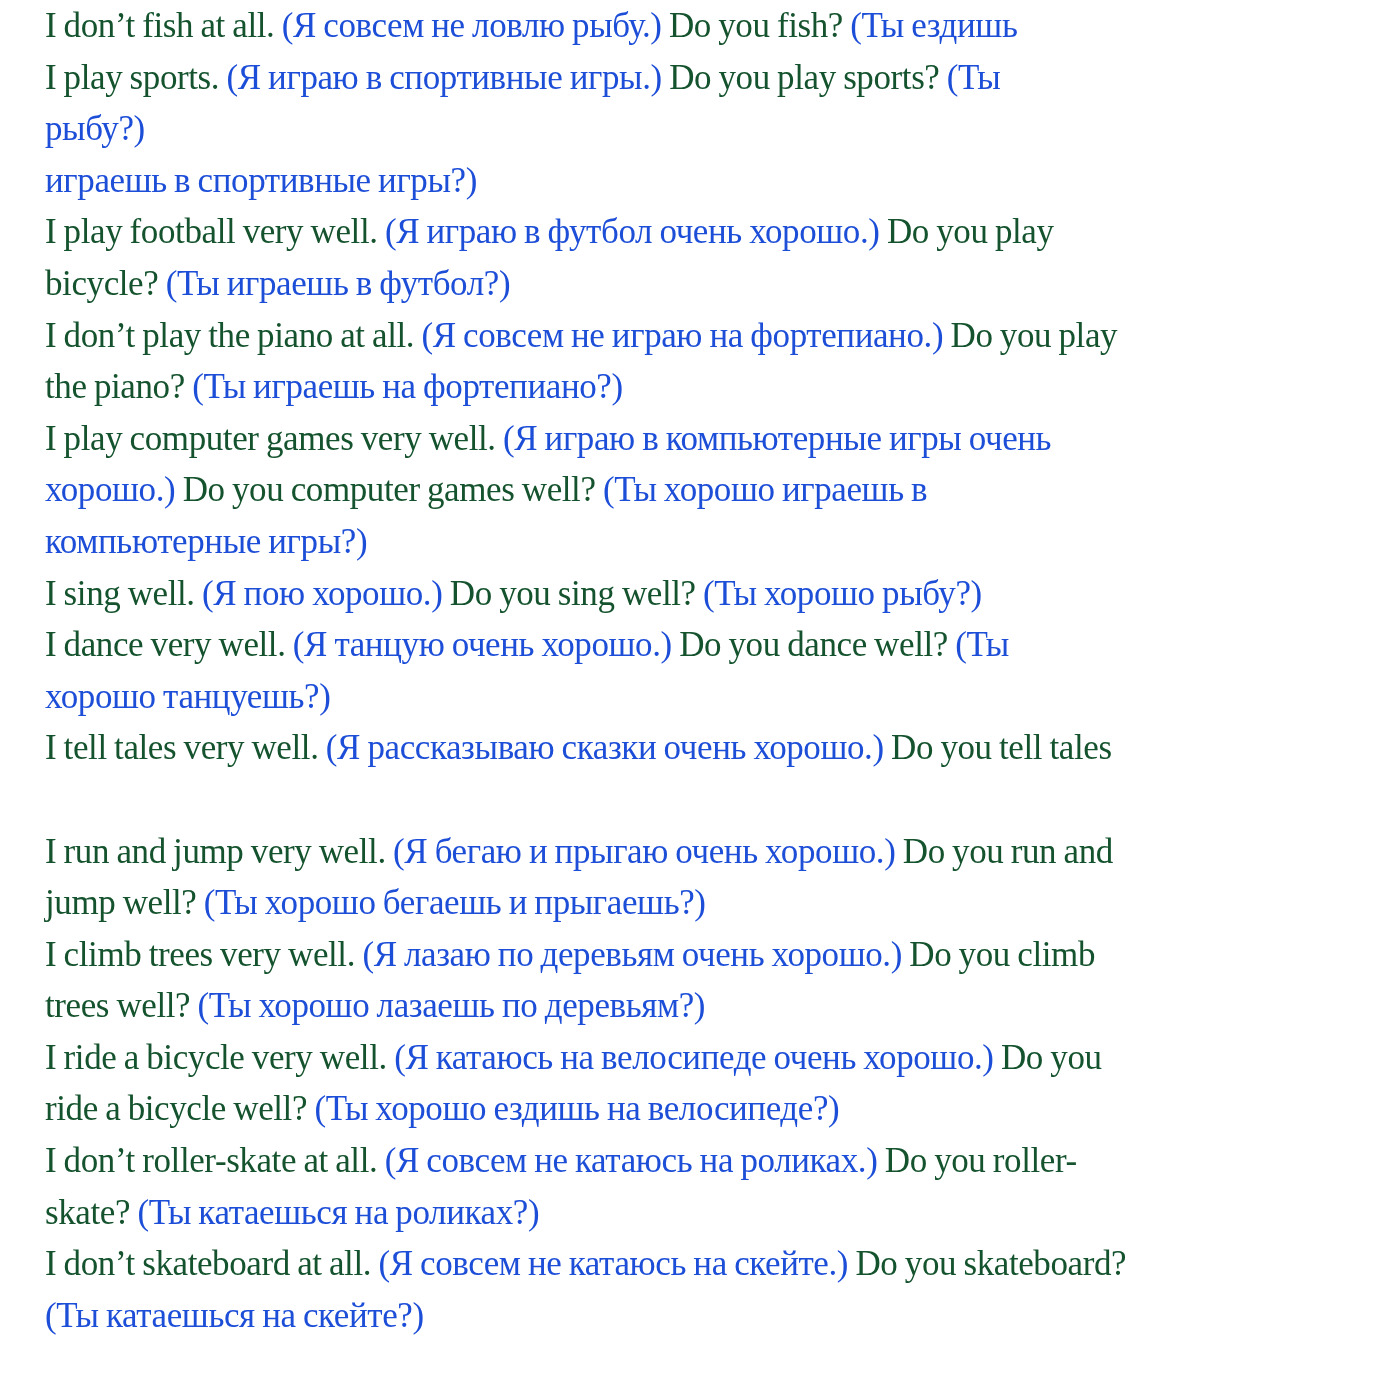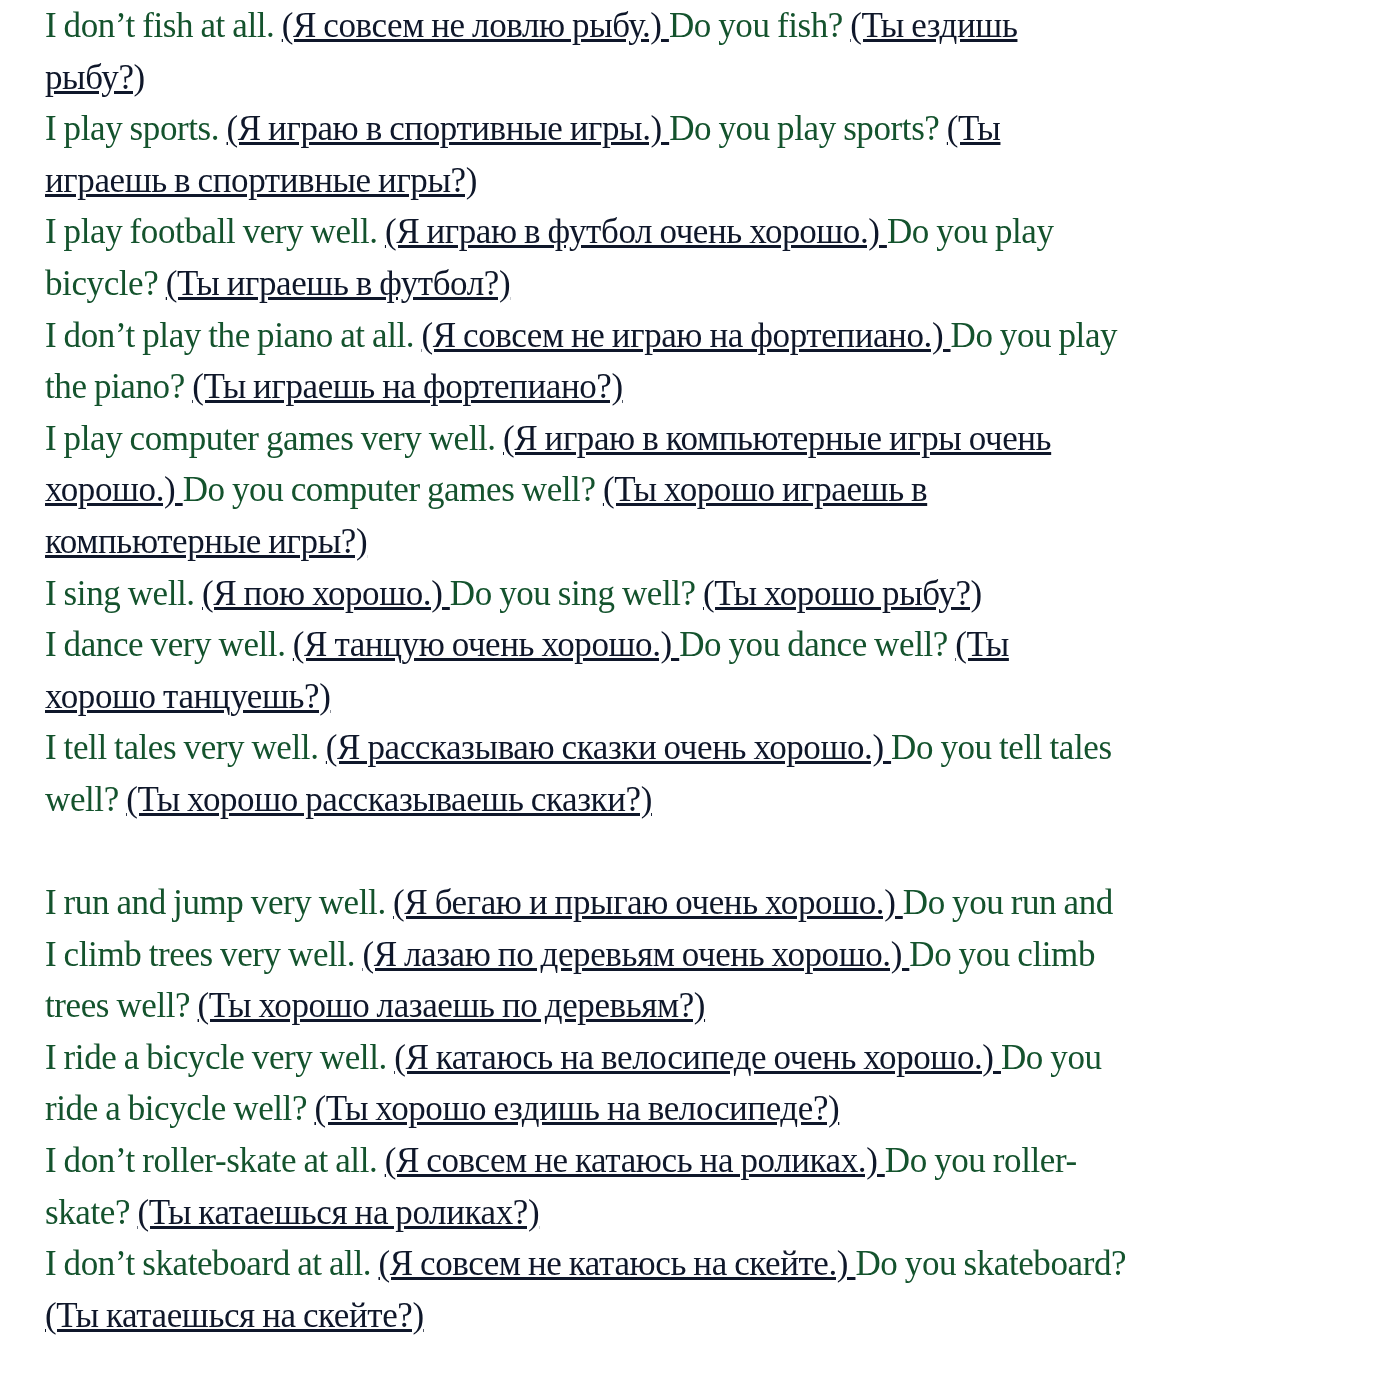--- a/index.html
+++ b/index.html
@@ -23,44 +23,44 @@
       line-height: 51.6px;
       letter-spacing: -0.4px;
       word-spacing: -1px;
     }
     .line {
       white-space: nowrap;
       height: 51.6px;
     }
     .line.blank { height: 51.6px; }
     .en { color: #14532d; }
-    .ru { color: #0f172a; text-decoration: underline; }
+    .ru { color: #1d4ed8; }
   </style>
 </head>
 <body>
 
 <div id="doc">
     <div class="line"><span class="en">I don’t fish at all. </span><span class="ru">(Я совсем не ловлю рыбу.) </span><span class="en">Do you fish? </span><span class="ru">(Ты ездишь</span></div>
+    <div class="line"><span class="en">I play sports. </span><span class="ru">(Я играю в спортивные игры.) </span><span class="en">Do you play sports? </span><span class="ru">(Ты</span></div>
     <div class="line"><span class="ru">рыбу?)</span></div>
-    <div class="line"><span class="en">I play sports. </span><span class="ru">(Я играю в спортивные игры.) </span><span class="en">Do you play sports? </span><span class="ru">(Ты</span></div>
     <div class="line"><span class="ru">играешь в спортивные игры?)</span></div>
     <div class="line"><span class="en">I play football very well. </span><span class="ru">(Я играю в футбол очень хорошо.) </span><span class="en">Do you play</span></div>
     <div class="line"><span class="en">bicycle? </span><span class="ru">(Ты играешь в футбол?)</span></div>
     <div class="line"><span class="en">I don’t play the piano at all. </span><span class="ru">(Я совсем не играю на фортепиано.) </span><span class="en">Do you play</span></div>
     <div class="line"><span class="en">the piano? </span><span class="ru">(Ты играешь на фортепиано?)</span></div>
     <div class="line"><span class="en">I play computer games very well. </span><span class="ru">(Я играю в компьютерные игры очень</span></div>
     <div class="line"><span class="ru">хорошо.) </span><span class="en">Do you computer games well? </span><span class="ru">(Ты хорошо играешь в</span></div>
     <div class="line"><span class="ru">компьютерные игры?)</span></div>
     <div class="line"><span class="en">I sing well. </span><span class="ru">(Я пою хорошо.) </span><span class="en">Do you sing well? </span><span class="ru">(Ты хорошо рыбу?)</span></div>
     <div class="line"><span class="en">I dance very well. </span><span class="ru">(Я танцую очень хорошо.) </span><span class="en">Do you dance well? </span><span class="ru">(Ты</span></div>
     <div class="line"><span class="ru">хорошо танцуешь?)</span></div>
     <div class="line"><span class="en">I tell tales very well. </span><span class="ru">(Я рассказываю сказки очень хорошо.) </span><span class="en">Do you tell tales</span></div>
-    <div class="line"><span class="en">well? </span><span class="ru">(Ты хорошо рассказываешь сказки?)</span></div>
     <div class="line blank"></div>
     <div class="line"><span class="en">I run and jump very well. </span><span class="ru">(Я бегаю и прыгаю очень хорошо.) </span><span class="en">Do you run and</span></div>
+    <div class="line"><span class="en">jump well? </span><span class="ru">(Ты хорошо бегаешь и прыгаешь?)</span></div>
     <div class="line"><span class="en">I climb trees very well. </span><span class="ru">(Я лазаю по деревьям очень хорошо.) </span><span class="en">Do you climb</span></div>
     <div class="line"><span class="en">trees well? </span><span class="ru">(Ты хорошо лазаешь по деревьям?)</span></div>
     <div class="line"><span class="en">I ride a bicycle very well. </span><span class="ru">(Я катаюсь на велосипеде очень хорошо.) </span><span class="en">Do you</span></div>
     <div class="line"><span class="en">ride a bicycle well? </span><span class="ru">(Ты хорошо ездишь на велосипеде?)</span></div>
     <div class="line"><span class="en">I don’t roller-skate at all. </span><span class="ru">(Я совсем не катаюсь на роликах.) </span><span class="en">Do you roller-</span></div>
     <div class="line"><span class="en">skate? </span><span class="ru">(Ты катаешься на роликах?)</span></div>
     <div class="line"><span class="en">I don’t skateboard at all. </span><span class="ru">(Я совсем не катаюсь на скейте.) </span><span class="en">Do you skateboard?</span></div>
     <div class="line"><span class="ru">(Ты катаешься на скейте?)</span></div>
   </div>
 

